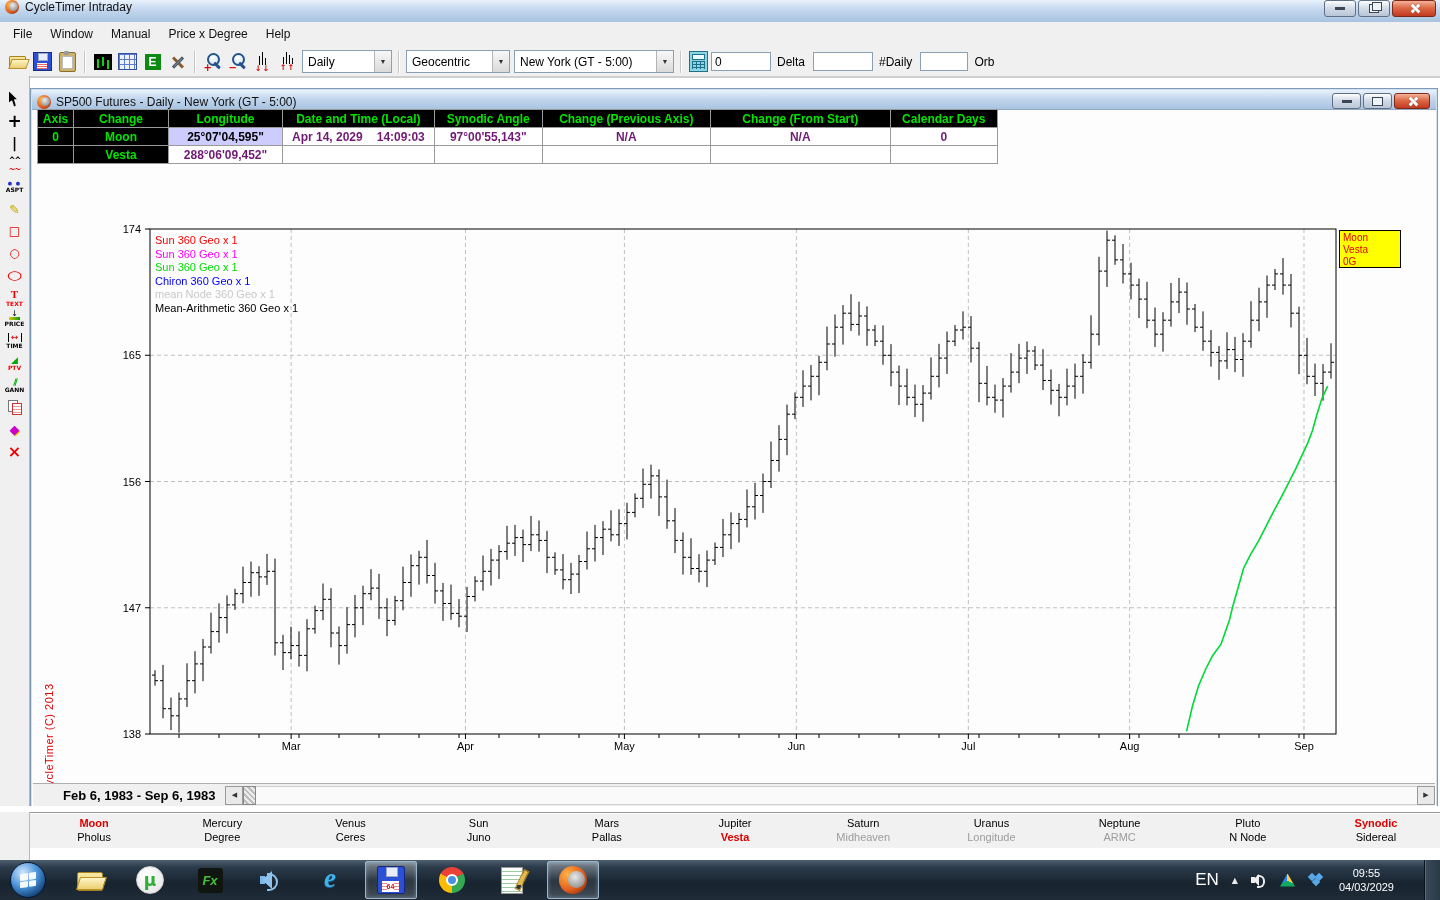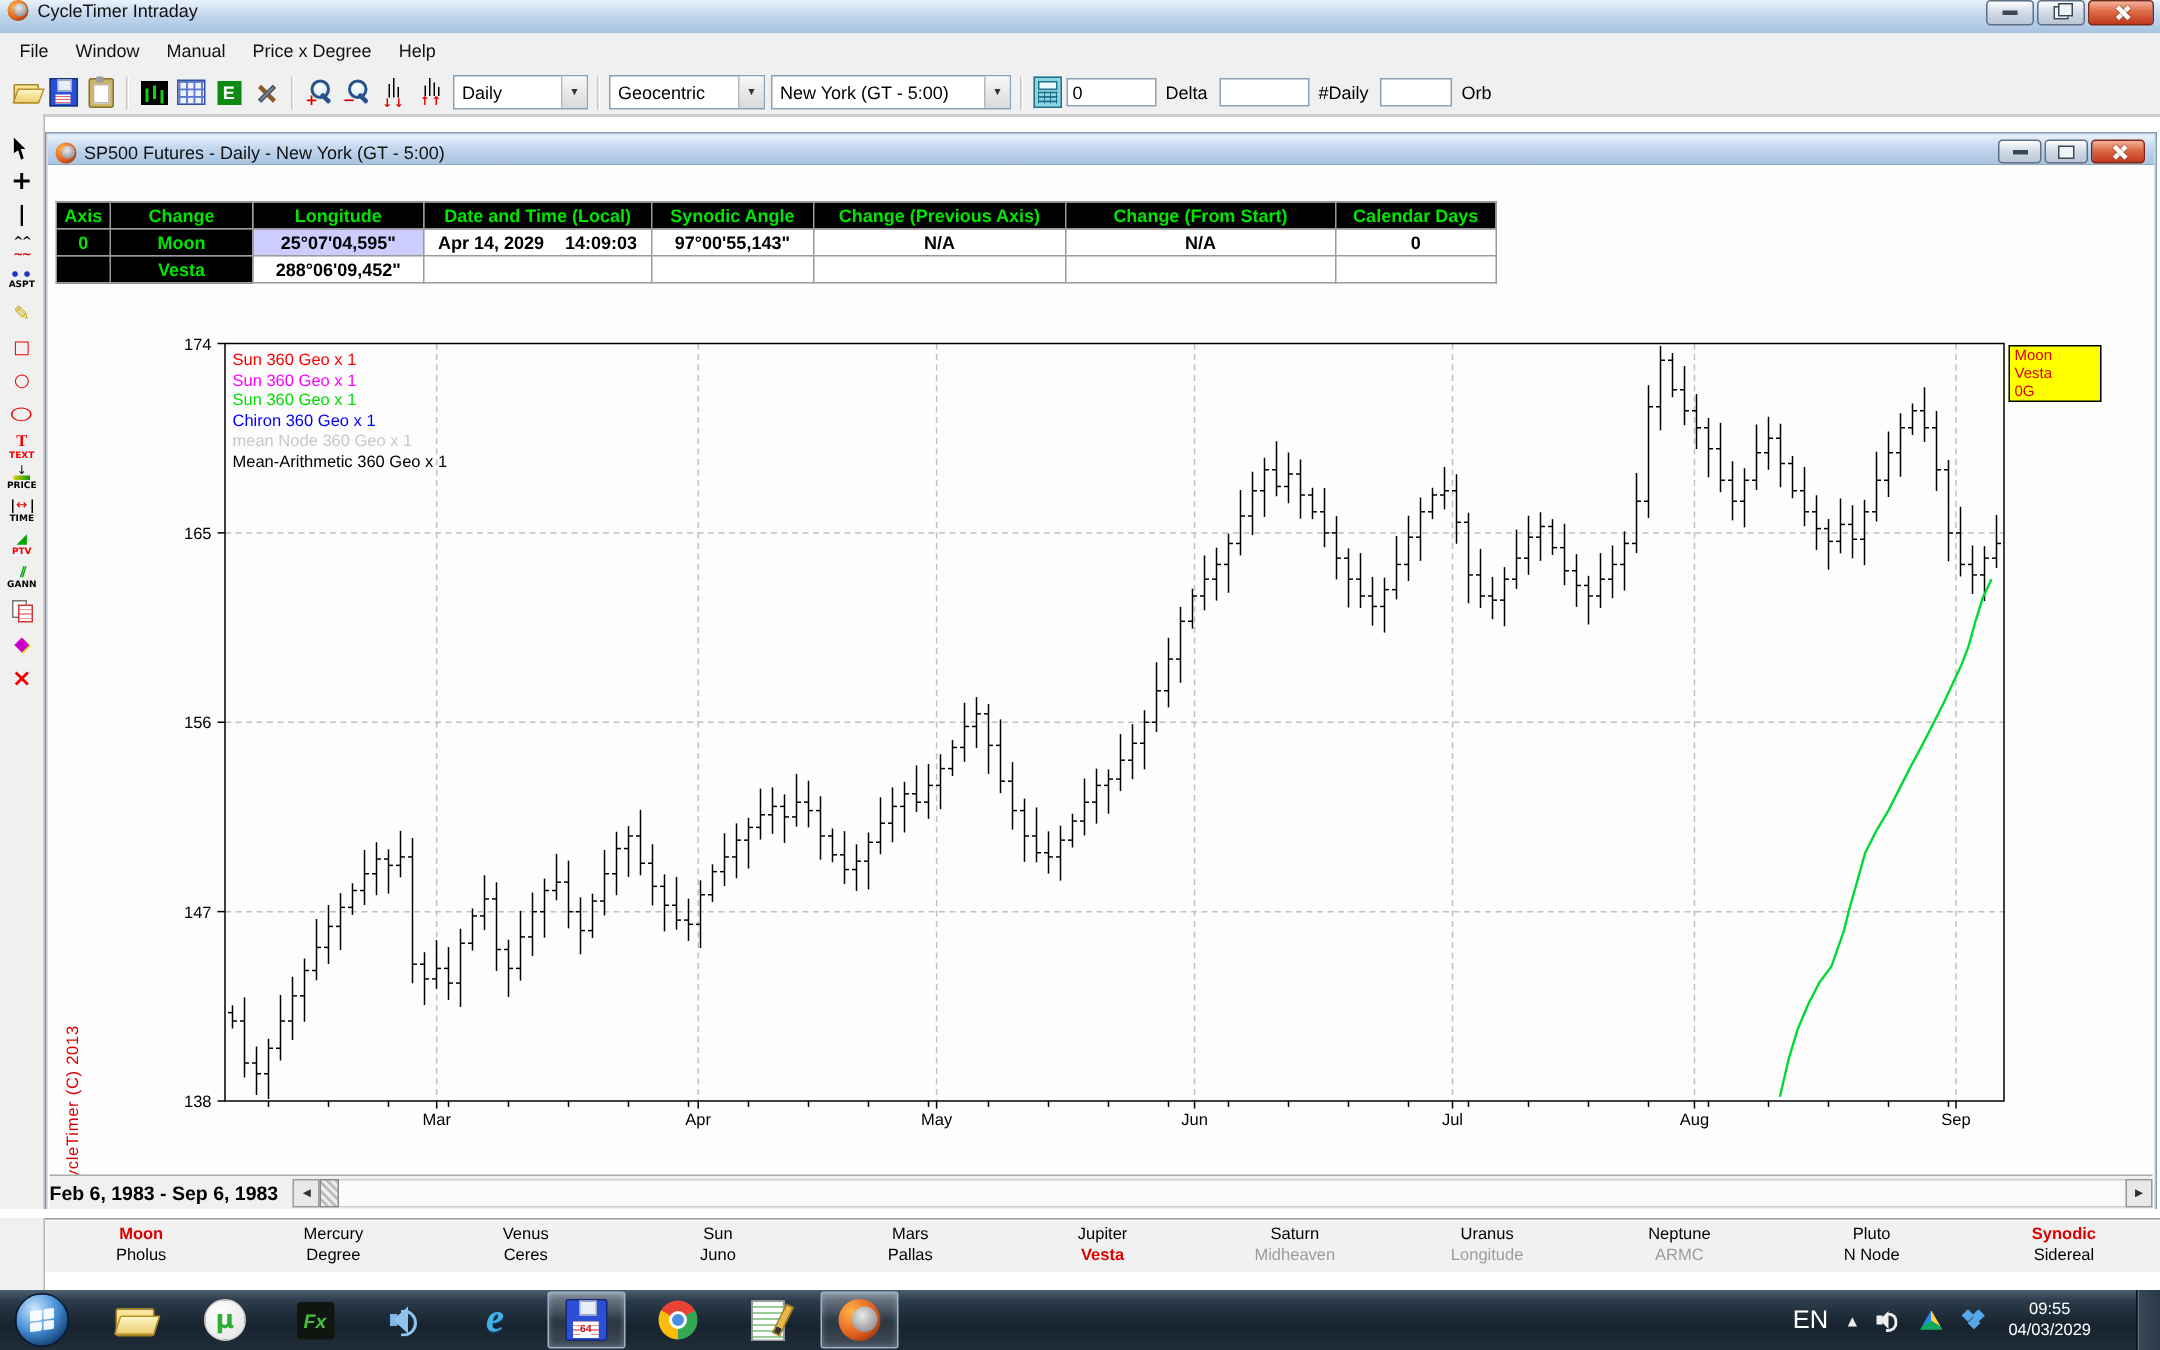--- a/index.html
+++ b/index.html
@@ -95,38 +95,38 @@
   .childwin{left:30px;top:88px;width:1406px;height:718px;border:1px solid #7e9ab8;background:#fdfdfd;box-shadow:0 0 0 1px #cfe0ef inset}
   .ctitle{position:absolute;left:1px;right:1px;top:1px;height:19px;
     background:linear-gradient(#e9f2fc,#c3d7ee 45%,#a8c3e0);display:flex;align-items:flex-end;border-bottom:1px solid #8fa9c4}
   .ctitle .ttl{font-size:12px;color:#111;margin-left:5px}
   .cwinbtns{margin-left:auto;margin-right:6px;display:flex}
   .cwbtn{width:27px;height:14px;margin-left:2px;border:1px solid #5f7084;border-radius:3px;
     background:linear-gradient(#fefefe,#d3dce8 45%,#b9c6d6);display:flex;align-items:center;justify-content:center}
   .cwbtn.close{width:34px;background:linear-gradient(#f5b29b,#dd6a46 45%,#c13a20);border-color:#7e2817}
 
   
-  .ptable{position:absolute;left:6px;top:45px;border-collapse:collapse;font:bold 12px "Liberation Sans",sans-serif}
+  .ptable{position:absolute;left:6px;top:20px;border-collapse:collapse;font:bold 12px "Liberation Sans",sans-serif}
   .ptable td{border:1px solid #9a9a9a;height:17px;text-align:center;padding:0 2px;white-space:nowrap}
   .ptable .hd{background:#000;color:#00e400}
   .ptable .blk{background:#000;color:#00e400}
   .ptable .sel{background:#ccccff;color:#000}
-  .ptable .wht{background:#fff;color:#000000}
+  .ptable .wht{background:#fff;color:#701a75}
   .dtcell span{margin:0 7px}
 
   
   .legend{font-size:11px;line-height:13.5px;white-space:nowrap}
   .ybox{width:62px;height:38px;background:#ffff00;border:1px solid #000;color:#e00000;
     font-size:10px;line-height:12px;padding:1px 0 0 3px;box-sizing:border-box}
   .watermark{color:#dd0000;font-size:11px;writing-mode:vertical-rl;transform:rotate(180deg);letter-spacing:.5px}
 
   
   .scrollrow{position:absolute;left:2px;right:2px;top:694px;height:22px;background:#f0f0f0;border-top:1px solid #aeaeae;
     display:flex;align-items:center}
-  .scrollrow .rng{font:bold 13px "Liberation Sans",sans-serif;margin:0 10px 0 0;white-space:nowrap}
+  .scrollrow .rng{font:bold 13px "Liberation Sans",sans-serif;margin:0 10px 0 30px;white-space:nowrap}
   .sbtn{width:16px;height:17px;background:#e9e9e9;border:1px solid #9a9a9a;display:flex;align-items:center;justify-content:center;
     font-size:7px;color:#333;flex:0 0 auto}
   .sthumb{width:11px;height:17px;border:1px solid #888;background:repeating-linear-gradient(45deg,#ececec 0 2px,#bdbdbd 2px 4px);flex:0 0 auto}
   .strack{flex:1;height:17px;background:#fafafa;border:1px solid #cfcfcf;border-left:none;border-right:none}
 
   
   .planetbar{left:30px;top:812px;width:1410px;height:36px;background:#f1f1f1;border-top:1px solid #9a9a9a;
     box-shadow:inset 0 1px 0 #ffffff;display:flex}
   .pcol{flex:1;text-align:center;font-size:11px;line-height:14px;padding-top:3px}
   .pb-red{color:#dd0000;font-weight:bold}

